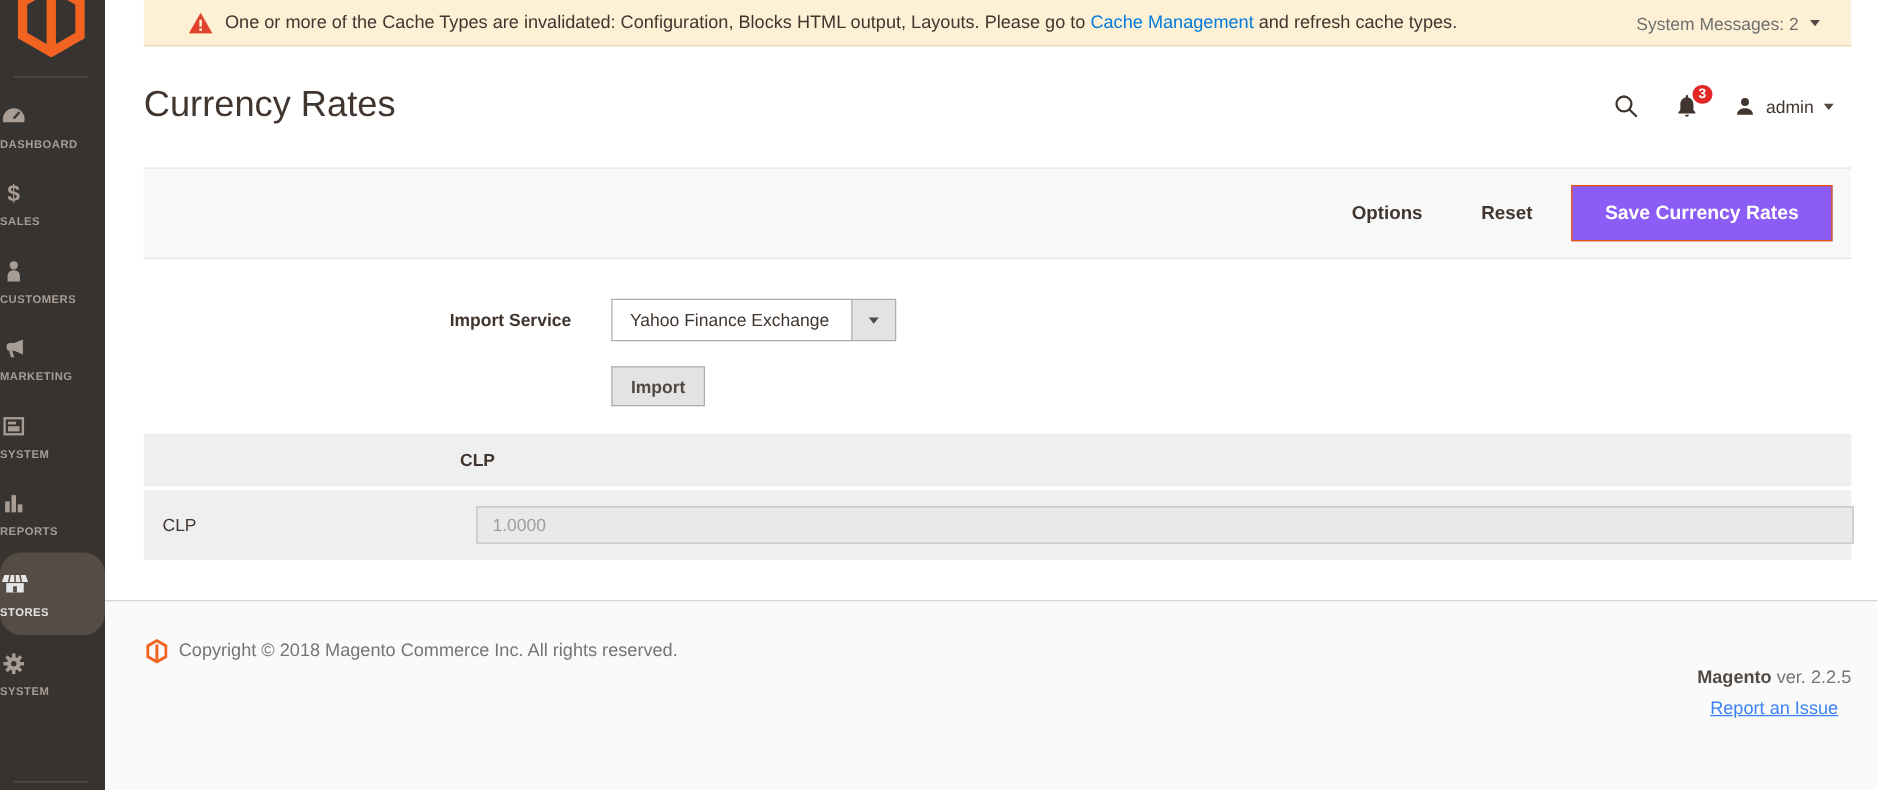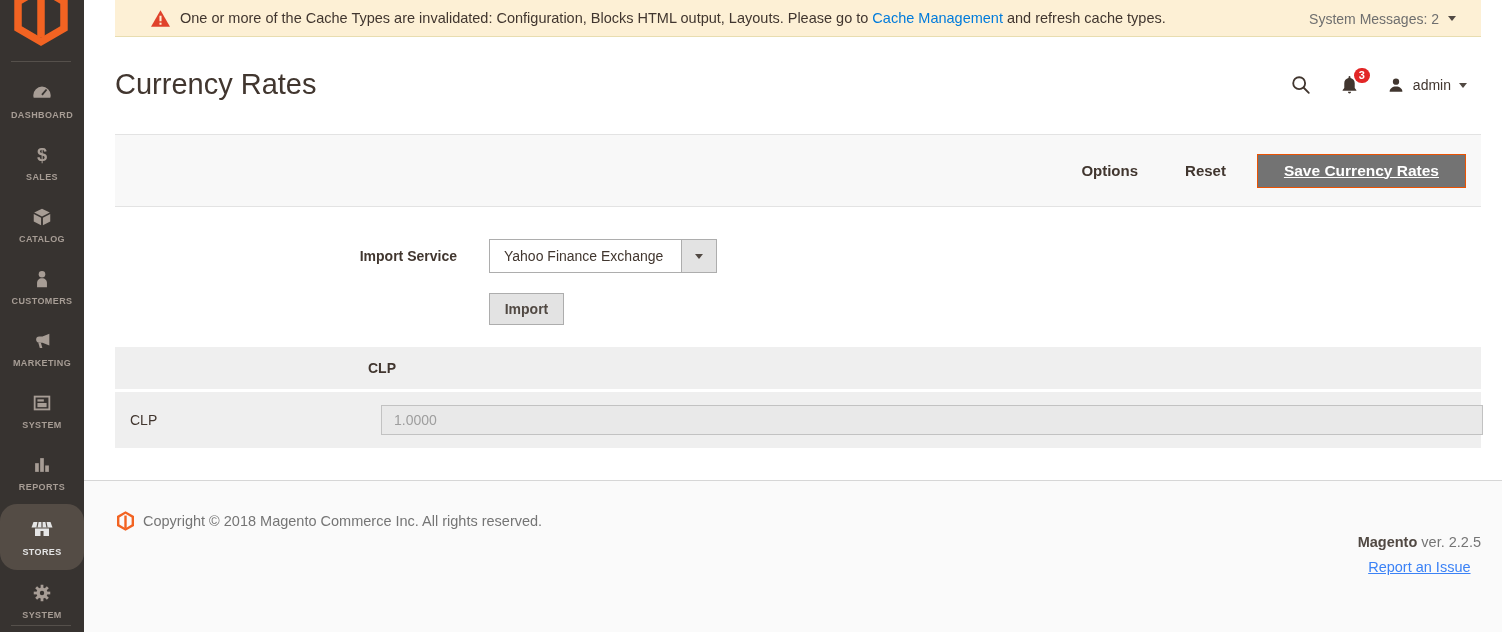--- a/index.html
+++ b/index.html
@@ -14,21 +14,21 @@
 
   
   .sidebar {
     position: absolute; left:0; top:0; width:84px; height:632px;
     background:#373330; z-index: 5;
   }
   .logo-wrap { position:absolute; left:14px; top:-16px; width:54px; height:62px; }
   .sidebar-divider { position:absolute; left:11px; width:60px; height:1px; background:#55504b; }
   .nav { position:absolute; top:70px; left:0; width:84px; }
   .nav-item {
-    height:62px; display:flex; flex-direction:column; align-items:center;
+    height:62px; display:flex; flex-direction:column; 
     justify-content:center; gap:6px; color:#a79d95; cursor:pointer;
   }
   .nav-item.active { height:66px; background:#544c45; color:#e5e5e5;border-radius:17px; }
   .nav-item svg { display:block; }
   .nav-label { font-size:9px; letter-spacing:0.4px; font-weight:600; }
 
   
   .banner {
     position:absolute; left:115px; top:0; width:1366px; height:37px;
     background:#fdf0d5; border-bottom:1px solid #e8ddb0;
@@ -65,22 +65,22 @@
     background:#f8f8f8; border-top:1px solid #e3e3e3; border-bottom:1px solid #e3e3e3;
     display:flex; align-items:center; justify-content:flex-end; padding-right:15px;
   }
   .text-btn {
     background:none; border:none; font-family:inherit; font-size:15px; font-weight:700;
     color:#41362f; cursor:pointer;
   }
   .btn-options { margin-right:47px;margin-left:16px; }
   .btn-reset { margin-right:31px; }
   .btn-save {
-    background:#737373; color:#fff; border:1px solid #eb5202; font-family:inherit;
-    font-size:15.5px; font-weight:700; height:34px; padding:0 26px; cursor:pointer;text-decoration:underline;
+    background:#8b5cf6; color:#fff; border:1px solid #eb5202; font-family:inherit;
+    font-size:15.5px; font-weight:700; height:45px; padding:0 26px; cursor:pointer;
   }
 
   
   .import-label {
     position:absolute; left:356px; top:248px; width:101px; text-align:right;
     font-size:14px; font-weight:700; color:#41362f;
   }
   .select-box {
     position:absolute; left:489px; top:239px; width:228px; height:34px;
     background:#fff; border:1px solid #adadad; cursor:pointer;
@@ -150,28 +150,20 @@
       <span class="nav-label">DASHBOARD</span>
     </div>
 
     <div class="nav-item">
       <svg width="22" height="22" viewBox="0 0 24 24" fill="currentColor">
         <text x="12" y="18" text-anchor="middle" font-size="20" font-weight="bold" font-family="Liberation Sans, sans-serif">$</text>
       </svg>
       <span class="nav-label">SALES</span>
     </div>
 
-    <div class="nav-item">
-      <svg width="22" height="22" viewBox="0 0 24 24" fill="currentColor">
-        <path d="M12 3l8.5 4.2L12 11.4 3.5 7.2z"></path>
-        <path d="M3 8.8v8.2l8 4V12.8z"></path>
-        <path d="M21 8.8v8.2l-8 4V12.8z"></path>
-      </svg>
-      <span class="nav-label">CATALOG</span>
-    </div>
 
     <div class="nav-item">
       <svg width="22" height="22" viewBox="0 0 24 24" fill="currentColor">
         <circle cx="12" cy="6.8" r="3.6"></circle>
         <path d="M12 11.2c-3.4 0-5.4 2.3-5.4 5.2V21h10.8v-4.6c0-2.9-2-5.2-5.4-5.2z"></path>
       </svg>
       <span class="nav-label">CUSTOMERS</span>
     </div>
 
     <div class="nav-item">

